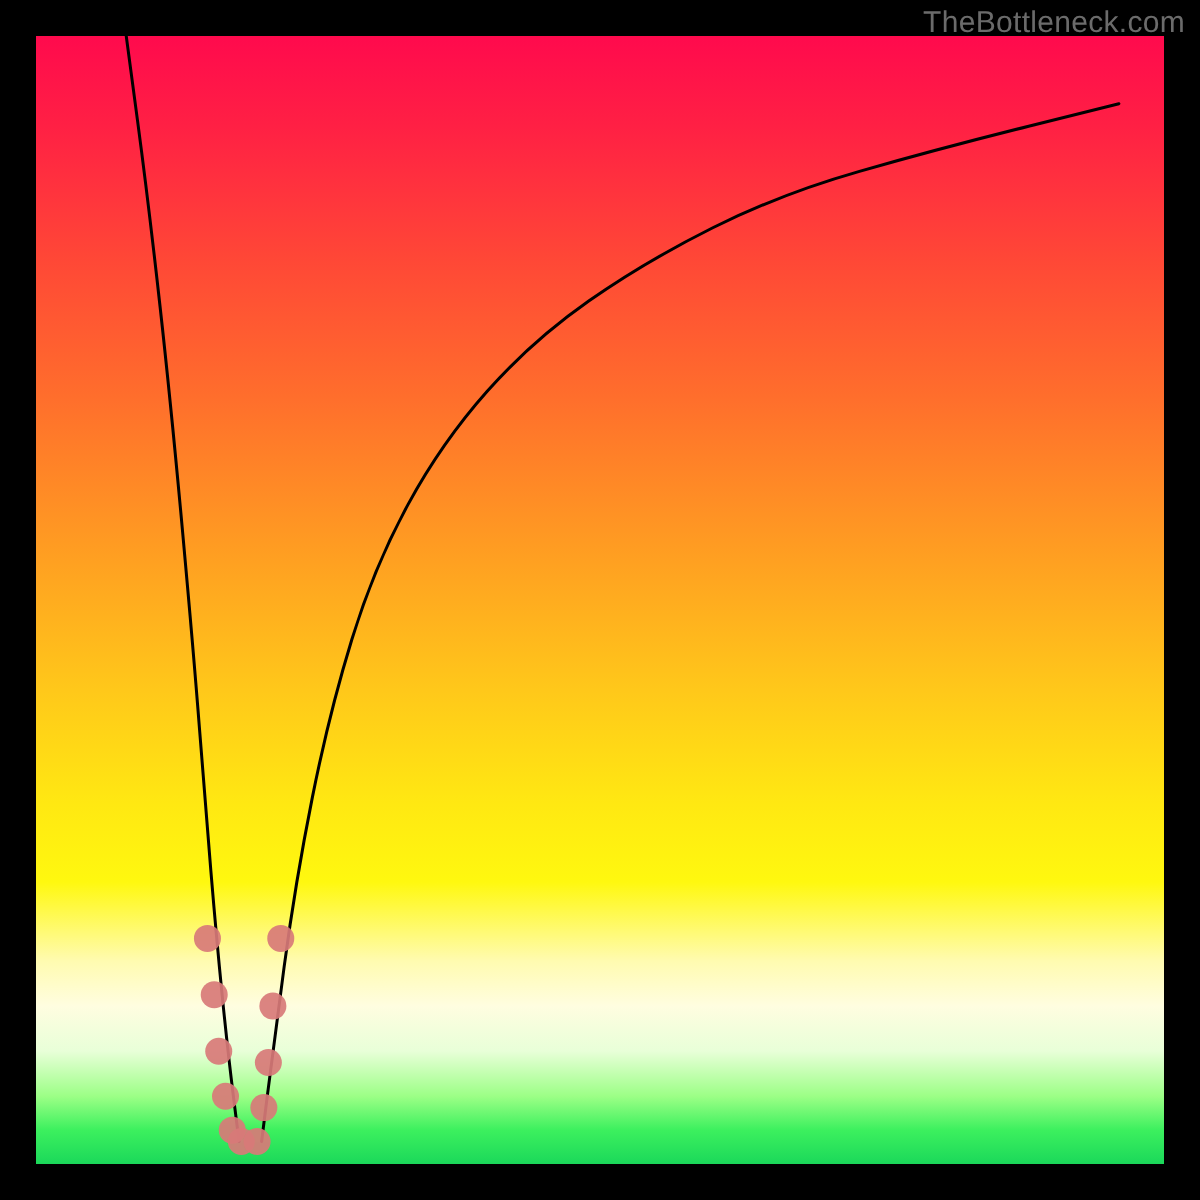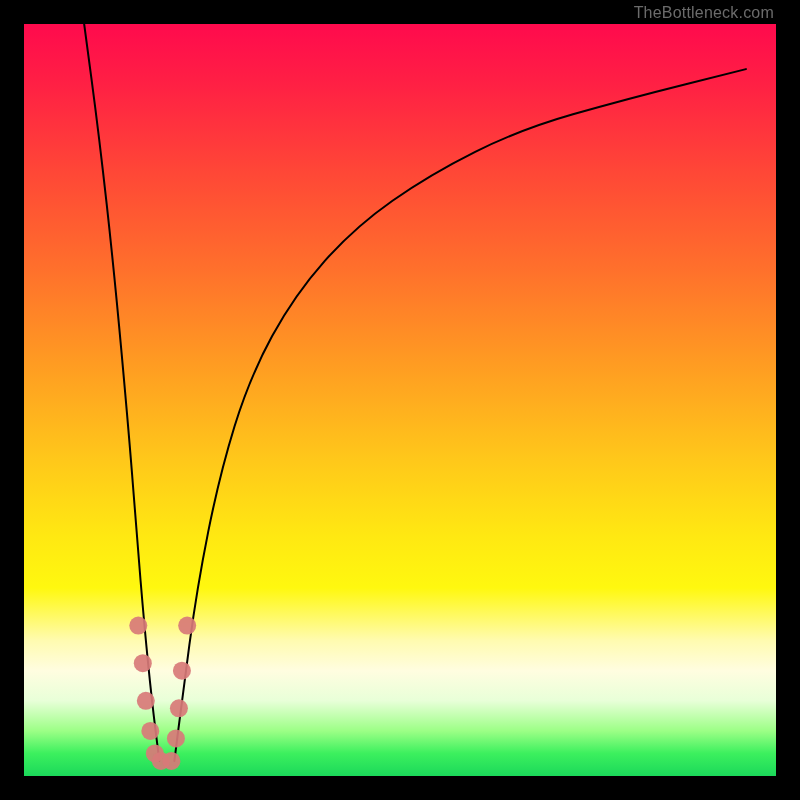--- a/index.html
+++ b/index.html
@@ -44,23 +44,23 @@
   .plot-area svg {
     position: absolute;
     left: 0;
     top: 0;
     width: 752px;
     height: 752px;
   }
   .watermark {
     position: absolute;
     top: 4px;
-    right: 26px;
+    right: 10px;
     color: #6b6b6b;
-    font-size: 16px;
+    font-size: 20px;
     letter-spacing: 0.2px;
     font-weight: 500;
   }
 </style>
 </head>
 <body>
 
 <div class="frame">
   <div class="watermark">TheBottleneck.com</div>
   <div class="plot-area">

